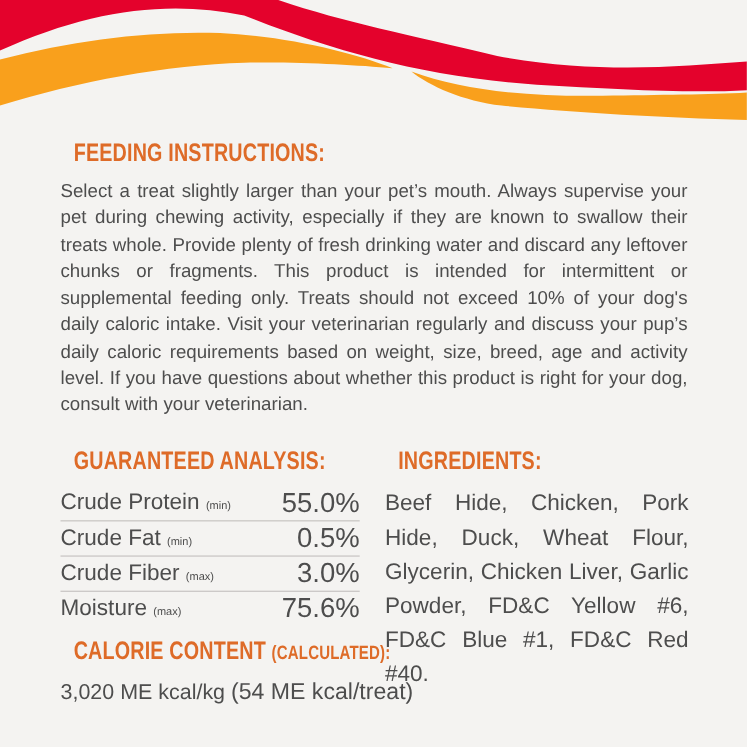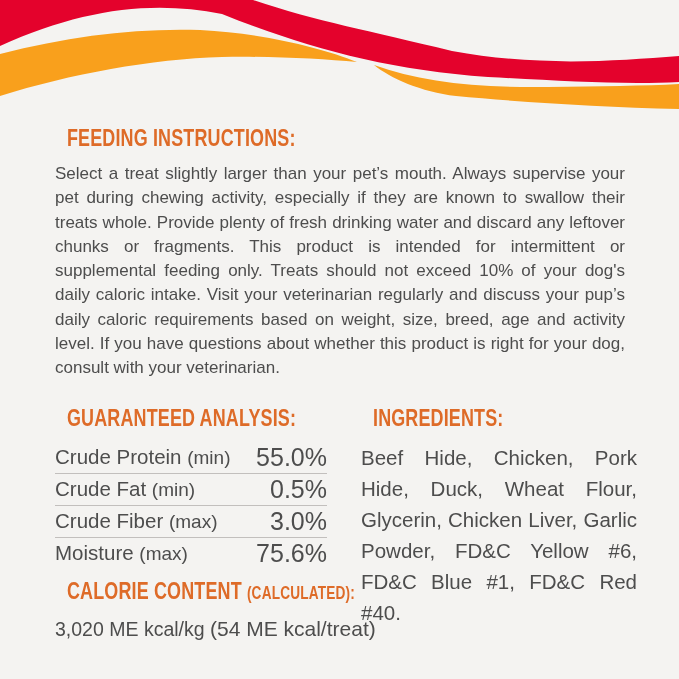--- a/index.html
+++ b/index.html
@@ -28,32 +28,32 @@
   .h-qual{font-size:17.5px;}
 
   .feeding{margin:-4px 54px 0 55px;width:570px;}
   .feeding p{
     margin:9px 0 0 0;
     font-size:17px;line-height:24.3px;
     text-align:justify;
     color:var(--text,#4d4d4d);
   }
 
-  .columns{display:flex;margin:13px 0 0 55px;gap:34px;align-items:flex-start;}
+  .columns{display:flex;margin:13px 0 0 55px;gap:23px;align-items:flex-start;}
   .col-left{width:272px;flex:0 0 272px;}
   .col-right{width:276px;flex:0 0 276px;}
 
   .ga-table{margin-top:11px;}
   .ga-row{
     display:flex;align-items:center;justify-content:space-between;
     height:31px;
     font-size:20.5px;
   }
   .ga-row + .ga-row{border-top:1px solid var(--divider,#c2bfbd);}
-  .ga-qual{font-size:19px;}
+  .ga-qual{font-size:10px;}
   .ga-value{font-size:25px;}
 
   .calorie-heading{margin-top:10px;}
   .calorie-value{
     margin:9px 0 0 0;
     font-size:19.5px;line-height:24px;
     white-space:nowrap;
   }
   .small-note{font-size:21px;}
 

